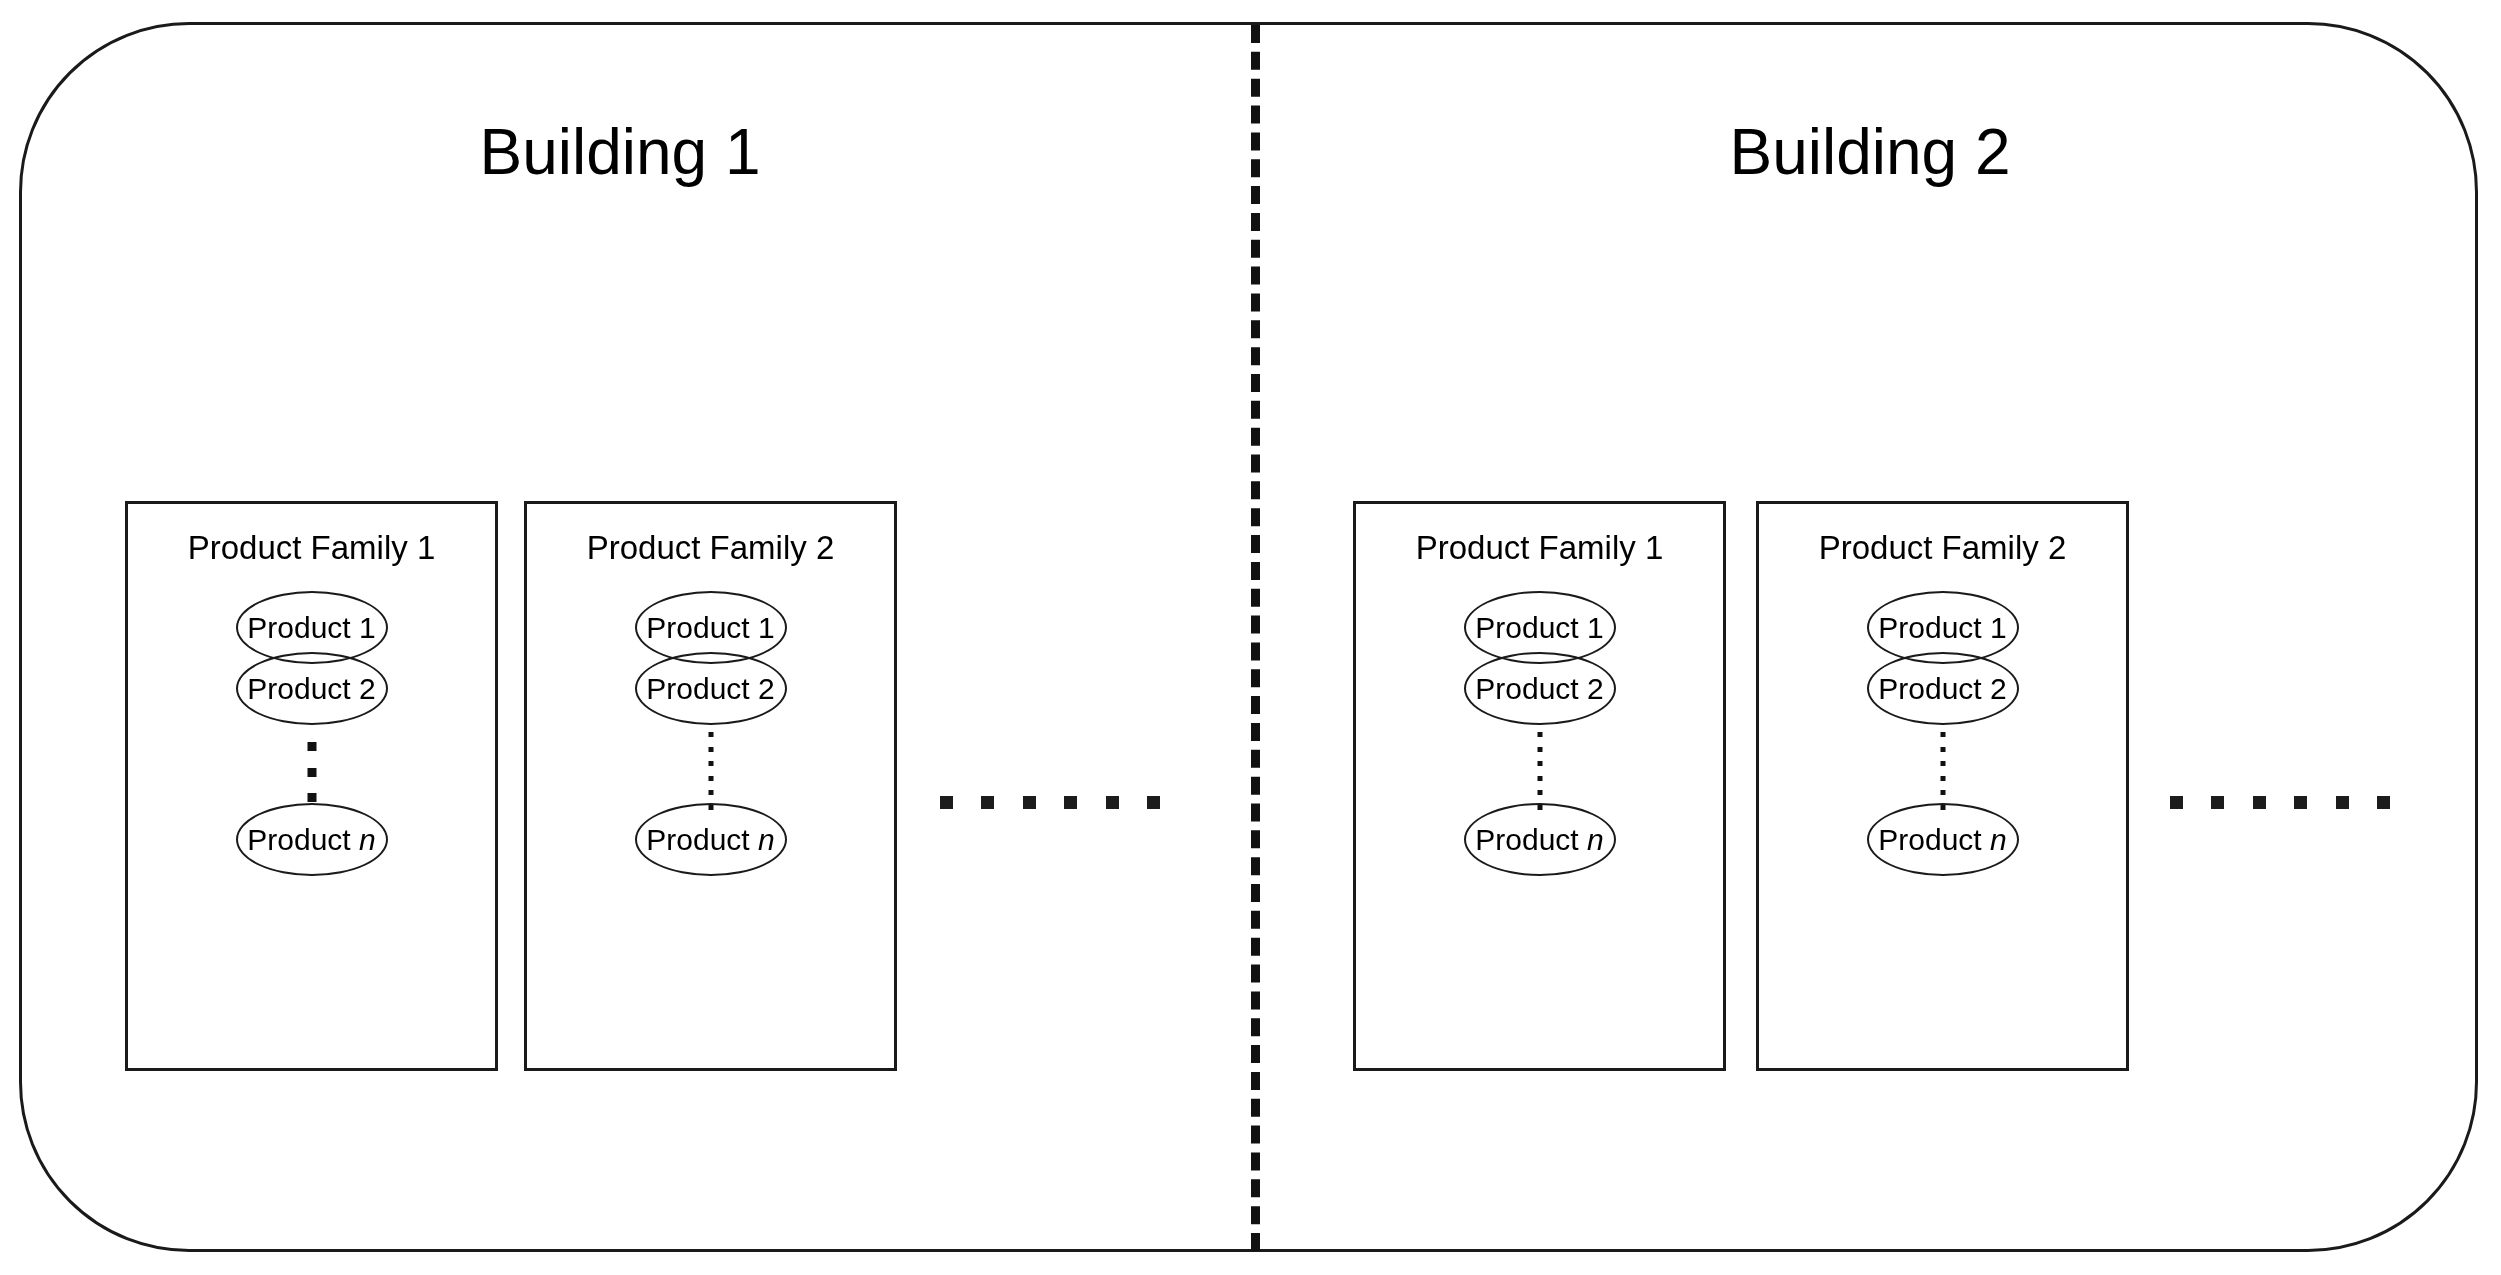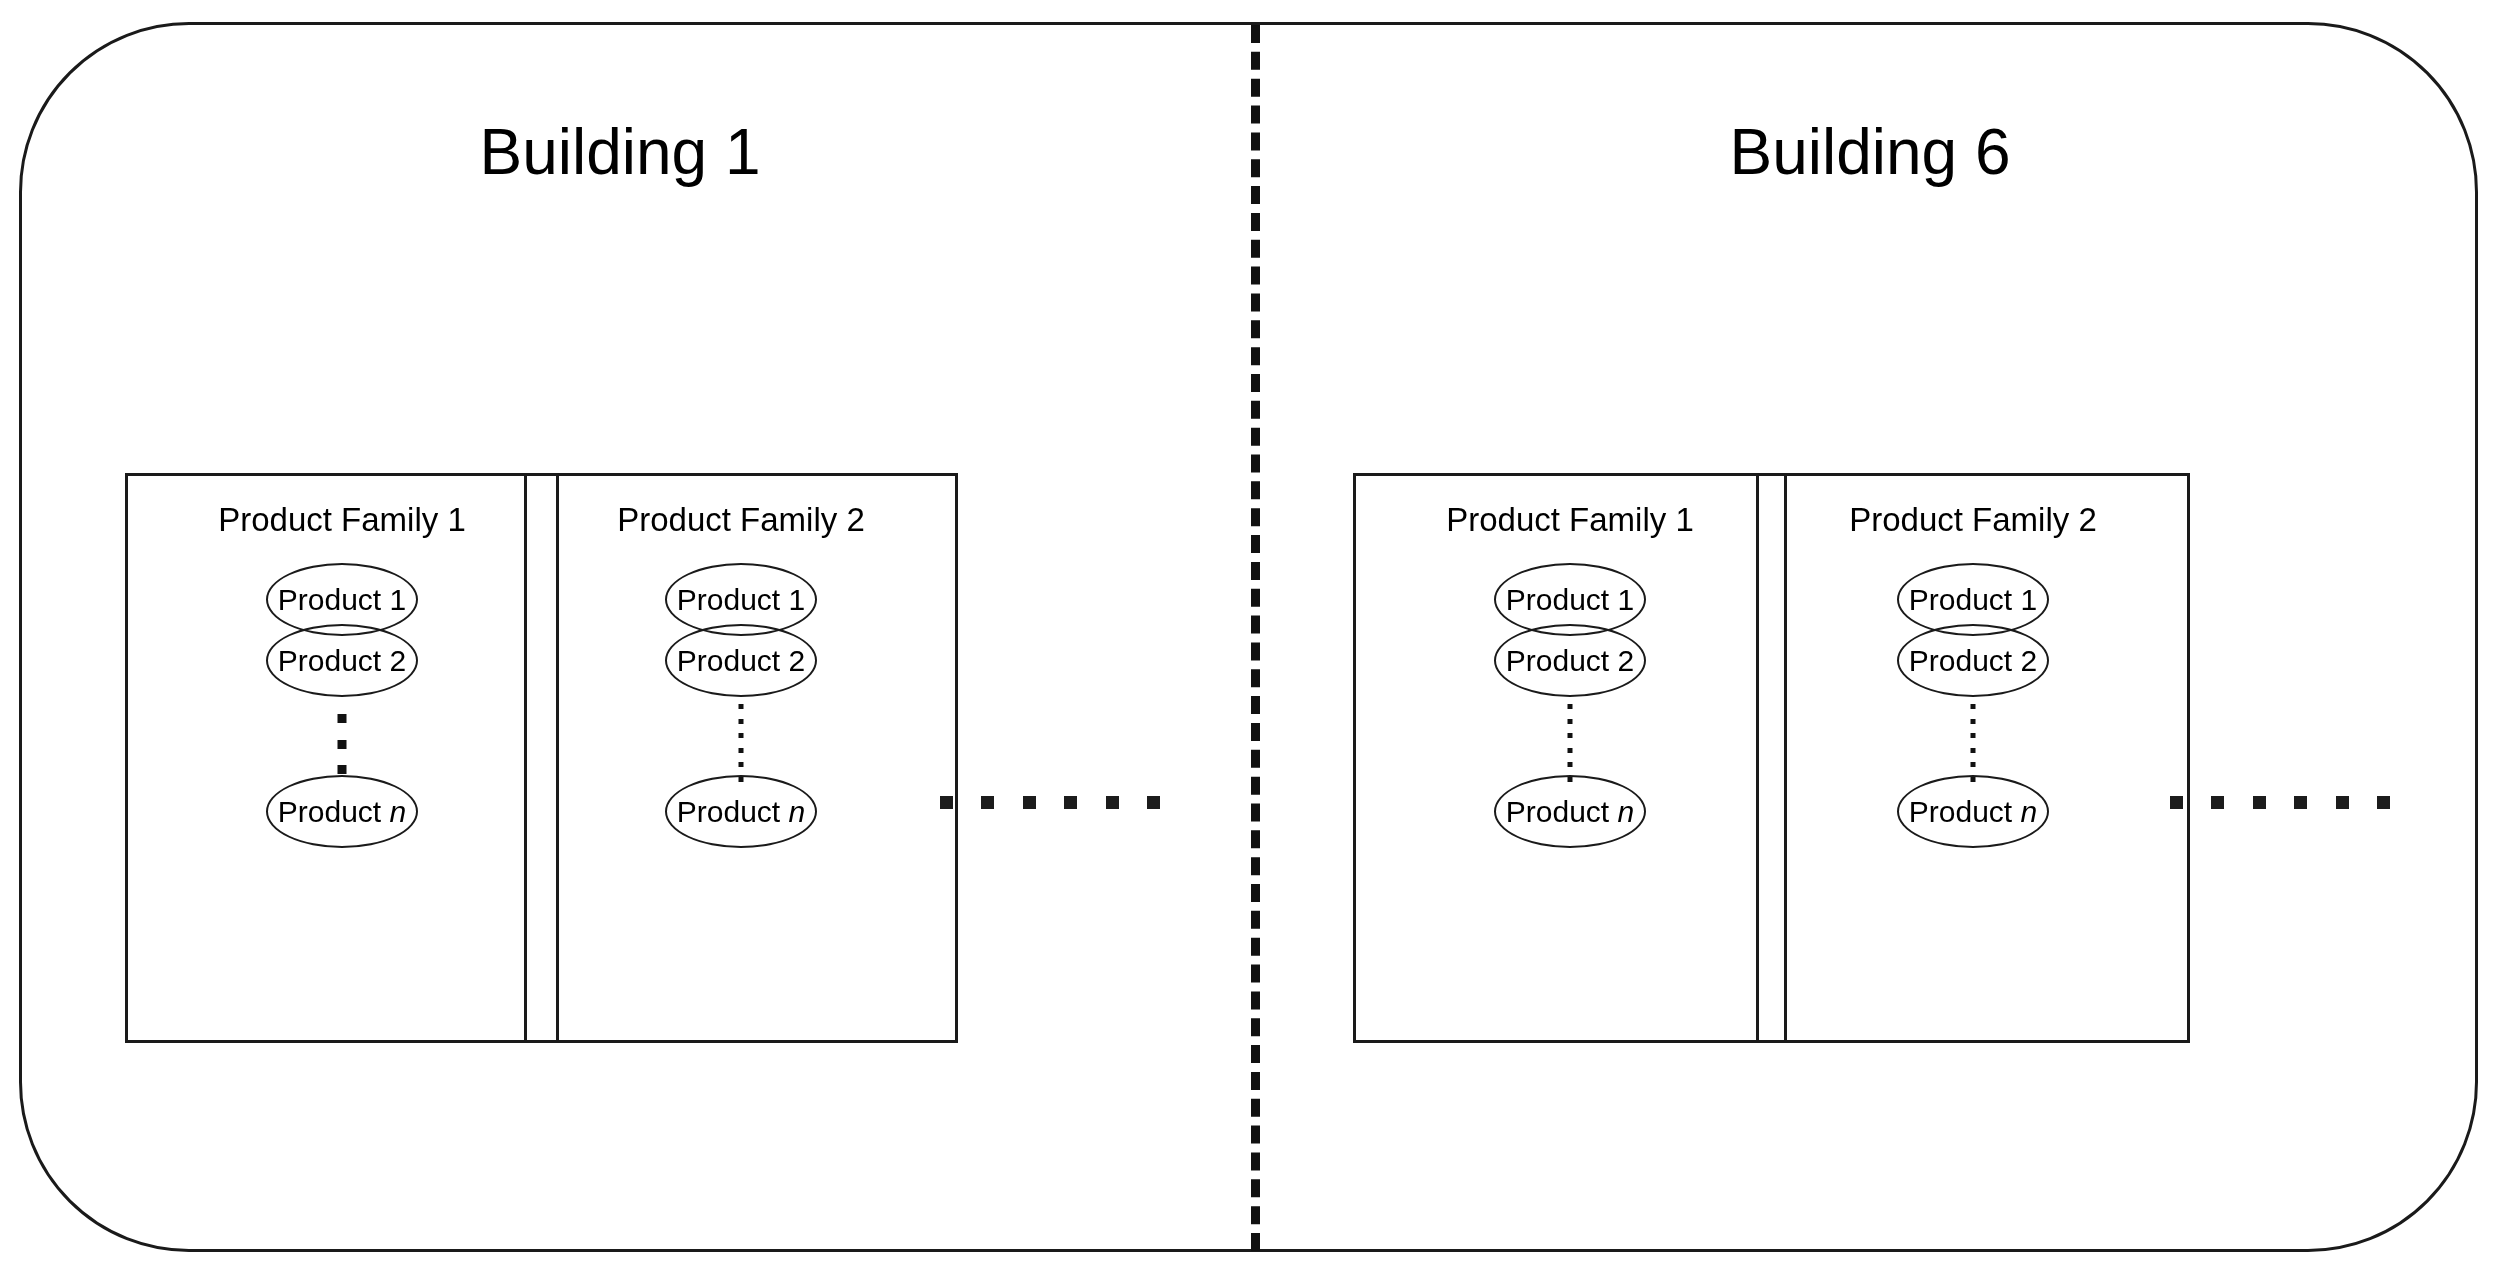--- a/index.html
+++ b/index.html
@@ -56,23 +56,23 @@
   }
   #building-title-1 { left: 320px;  top: 120px; width: 600px; }
   #building-title-2 { left: 1570px; top: 120px; width: 600px; }
 
   
   .family-box {
     position: absolute;
     border: 3px solid #1a1a1a;
     box-sizing: border-box;
     background: transparent;
-    width: 434px;
+    width: 373px;
     height: 570px;
-    top: 473px;
+    top: 501px;
   }
   .family-title {
     position: absolute;
     top: 26px;
     left: 0;
     width: 100%;
     text-align: center;
     font-size: 33px;
     line-height: 1.1;
     color: #000000;
@@ -200,21 +200,21 @@
 
   <div class="hdots" id="hdots-b1">
     <span class="dot"></span>
     <span class="dot"></span>
     <span class="dot"></span>
     <span class="dot"></span>
     <span class="dot"></span>
     <span class="dot"></span>
   </div>
 
-  <div class="building-title" id="building-title-2">Building 6</div>
+  <div class="building-title" id="building-title-2">Building 2</div>
 
   <div class="family-box" id="family-box-b2-f1">
     <div class="family-title">Product Family 1</div>
 
     <div class="product-ellipse pos-product-1">
       <span class="product-label">Product 1</span>
     </div>
 
     <div class="product-ellipse pos-product-2">
       <span class="product-label">Product 2</span>

